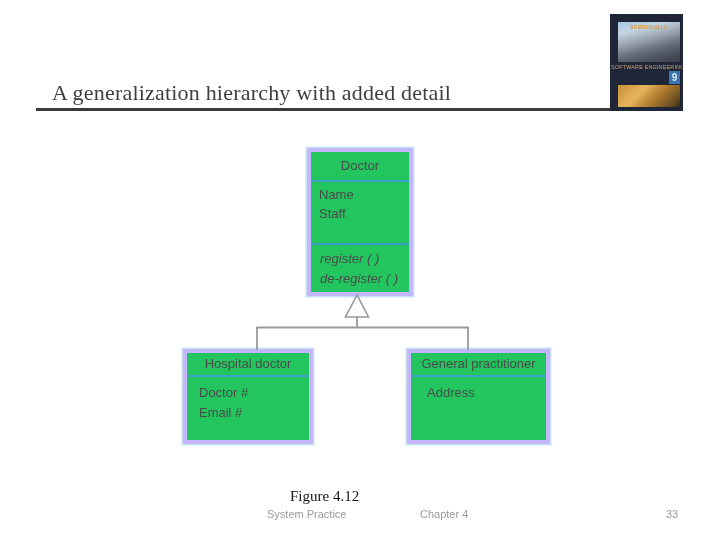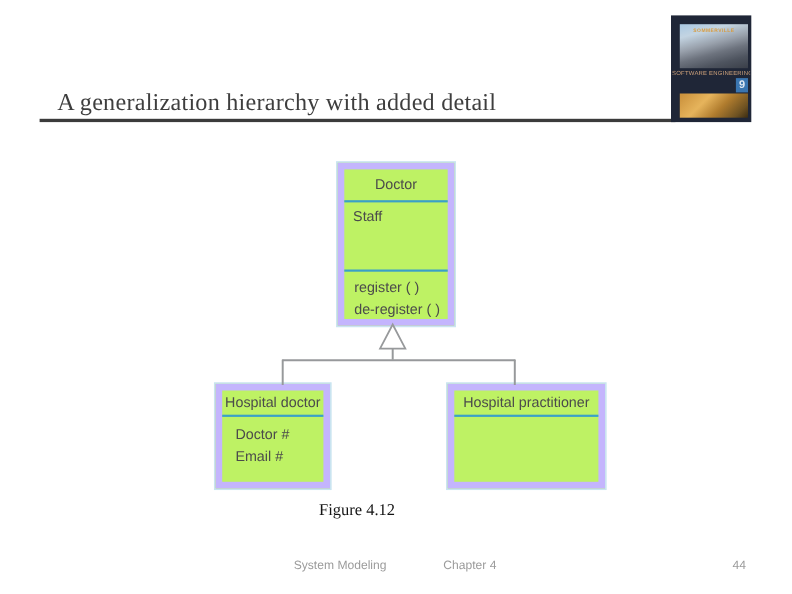--- a/index.html
+++ b/index.html
@@ -18,45 +18,45 @@
   .bc-author{position:absolute;left:8px;right:3px;top:11px;text-align:center;color:#d89b3f;
       font-size:4.5px;letter-spacing:.4px;font-weight:bold;}
   .bc-title{position:absolute;left:1px;right:1px;top:50px;text-align:center;color:#cfa27b;
       font-size:5.4px;letter-spacing:.2px;white-space:nowrap;overflow:hidden;}
   .bc-edition{position:absolute;right:3px;top:57px;width:11px;height:13px;background:#3a75b0;
       color:#dfe8f2;font-size:10px;line-height:13px;text-align:center;font-weight:bold;}
   .bc-photo-bottom{position:absolute;left:8px;right:3px;top:71px;bottom:4px;
       background:linear-gradient(135deg,#c98f3a 0%,#e6b45c 35%,#b07c2e 60%,#6e5222 85%,#3a2c12 100%);}
 
   
-  .uml-box{position:absolute;box-sizing:border-box;background:#bef264;border:6px solid #c4b5fd;
+  .uml-box{position:absolute;box-sizing:border-box;background:#22c55e;border:4px solid #c4b5fd;
            box-shadow:0 0 0 1.5px #c9e4f0;color:#4b4b4b;font-size:13px;z-index:2;}
   .uml-header{box-sizing:border-box;border-bottom:2px solid #3aa0c8;text-align:center;}
   .uml-section{box-sizing:border-box;}
   .uml-line{white-space:nowrap;}
 
   .box-doctor{left:307px;top:148px;width:106px;height:148px;}
   .box-doctor .uml-header{height:30px;line-height:28px;}
   .box-doctor .uml-attrs{height:63px;border-bottom:2px solid #3aa0c8;padding:3px 0 0 8px;line-height:19px;}
-  .box-doctor .uml-ops{padding:4px 0 0 9px;line-height:20px;}
+  .box-doctor .uml-ops{padding:4px 0 0 9px;line-height:20px;font-style:italic;}
 
-  .box-hospital{left:196px;top:349px;width:104px;height:95px;}
+  .box-hospital{left:183px;top:349px;width:130px;height:95px;}
   .box-gp{left:407px;top:349px;width:143px;height:95px;}
   .box-hospital .uml-header,.box-gp .uml-header{height:24px;line-height:22px;}
   .box-hospital .uml-attrs{padding:6px 0 0 12px;line-height:20px;}
   .box-gp .uml-attrs{padding:6px 0 0 16px;line-height:20px;}
 
   .connectors{position:absolute;left:0;top:0;width:720px;height:540px;z-index:4;pointer-events:none;}
 
   
-  .figure-caption{position:absolute;left:290px;top:456px;font-family:"Liberation Serif",serif;
+  .figure-caption{position:absolute;left:290px;top:488px;font-family:"Liberation Serif",serif;
                   font-size:15px;color:#141414;}
   .footer-text{position:absolute;top:508px;font-size:11px;color:#9b9b9b;}
   .footer-course{left:267px;}
-  .footer-chapter{left:403px;}
+  .footer-chapter{left:420px;}
   .footer-page{left:666px;}
 </style>
 </head>
 <body>
 
 <div class="slide">
 
   <h1 class="page-title">A generalization hierarchy with added detail</h1>
   <div class="title-rule"></div>
 
@@ -64,48 +64,50 @@
     <div class="bc-photo-top"></div>
     <div class="bc-author">SOMMERVILLE</div>
     <div class="bc-title">SOFTWARE ENGINEERING</div>
     <div class="bc-edition">9</div>
     <div class="bc-photo-bottom"></div>
   </div>
 
   <div class="uml-box box-doctor">
     <div class="uml-header">Doctor</div>
     <div class="uml-section uml-attrs">
+      <div class="uml-line">Name</div>
       <div class="uml-line">Staff</div>
     </div>
     <div class="uml-section uml-ops">
       <div class="uml-line">register ( )</div>
       <div class="uml-line">de-register ( )</div>
     </div>
   </div>
 
   <div class="uml-box box-hospital">
     <div class="uml-header">Hospital doctor</div>
     <div class="uml-section uml-attrs">
       <div class="uml-line">Doctor #</div>
       <div class="uml-line">Email #</div>
     </div>
   </div>
 
   <div class="uml-box box-gp">
-    <div class="uml-header">Hospital practitioner</div>
+    <div class="uml-header">General practitioner</div>
     <div class="uml-section uml-attrs">
+      <div class="uml-line">Address</div>
     </div>
   </div>
 
   <svg class="connectors" viewBox="0 0 720 540" xmlns="http://www.w3.org/2000/svg">
     <polygon points="357,295 345.5,317 368.5,317" fill="#ffffff" stroke="#97999b" stroke-width="1.6"></polygon>
     <line x1="357" y1="317" x2="357" y2="327" stroke="#97999b" stroke-width="1.8"></line>
     <line x1="256.5" y1="327.5" x2="468.5" y2="327.5" stroke="#97999b" stroke-width="1.8"></line>
     <line x1="257" y1="327" x2="257" y2="350" stroke="#97999b" stroke-width="1.8"></line>
     <line x1="468" y1="327" x2="468" y2="350" stroke="#97999b" stroke-width="1.8"></line>
   </svg>
 
   <div class="figure-caption">Figure 4.12</div>
-  <div class="footer-text footer-course">System Modeling</div>
+  <div class="footer-text footer-course">System Practice</div>
   <div class="footer-text footer-chapter">Chapter 4</div>
-  <div class="footer-text footer-page">44</div>
+  <div class="footer-text footer-page">33</div>
 
 </div>
 
 </body></html>

